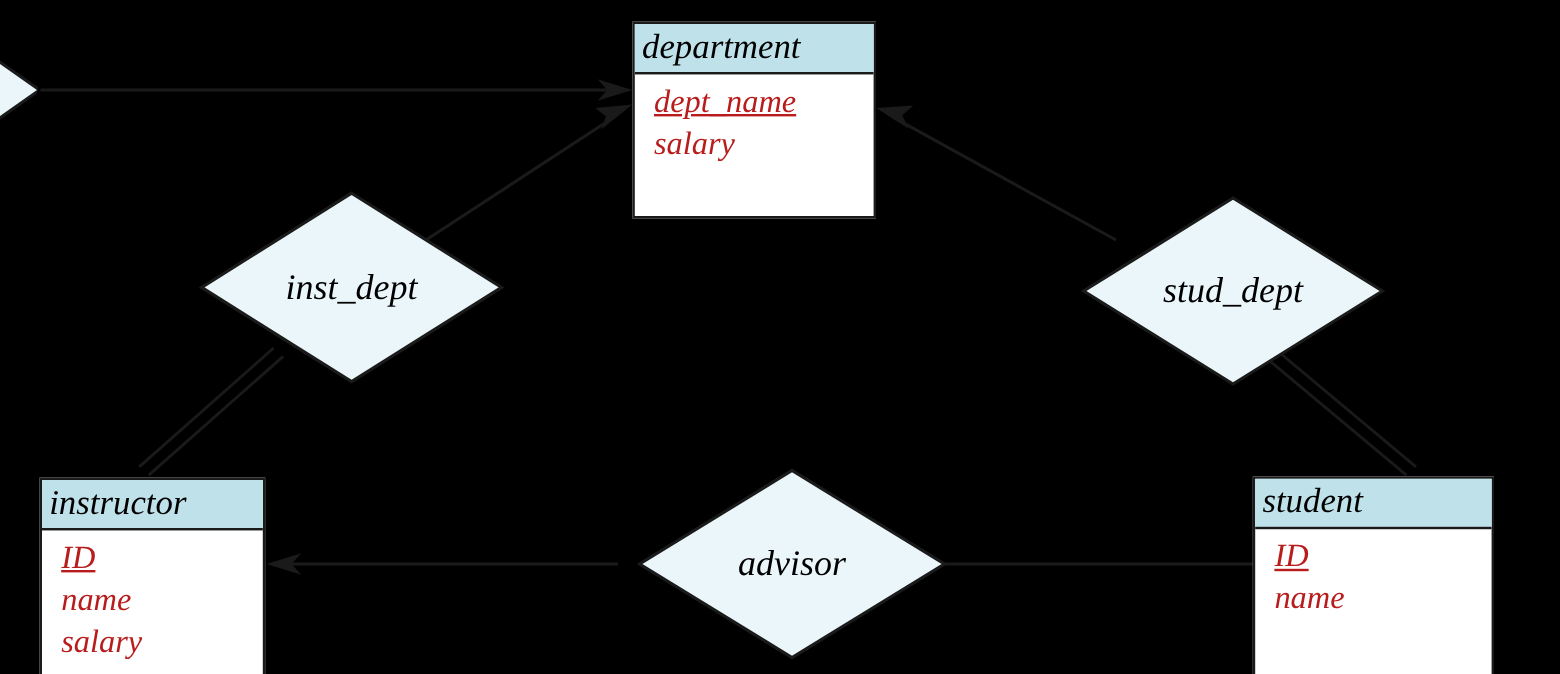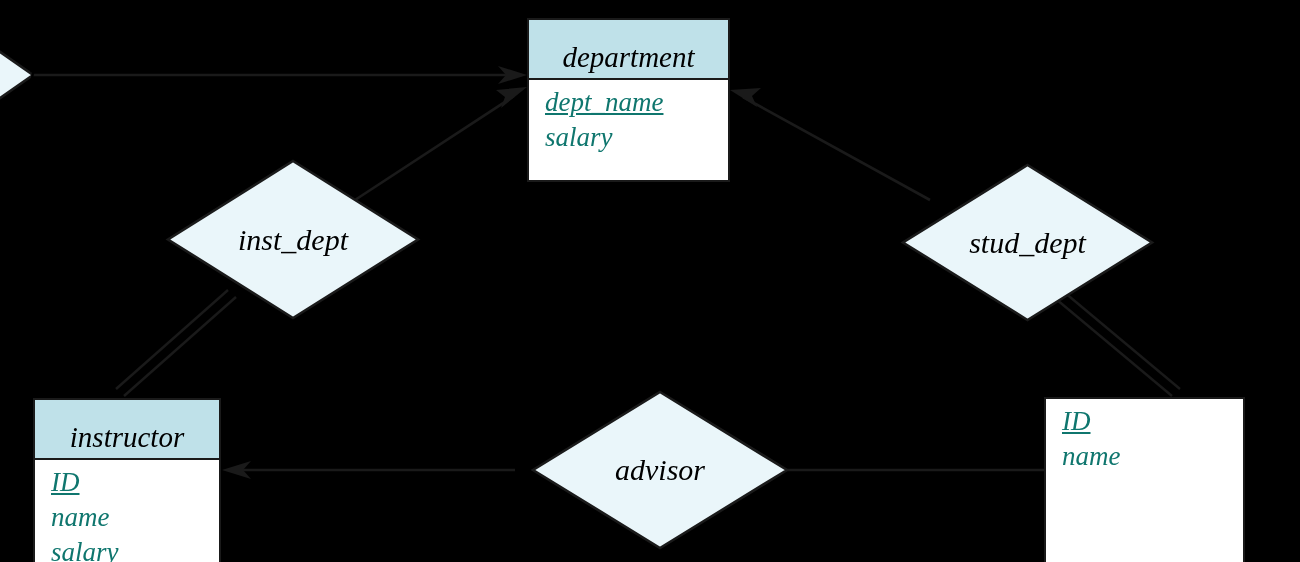--- a/index.html
+++ b/index.html
@@ -28,36 +28,35 @@
     position: absolute;
     box-sizing: border-box;
     border: 2.5px solid #1a1a1a;
     background: #ffffff;
     z-index: 5;
   }
   .entity-header {
     box-sizing: border-box;
     background: #bfe1e9;
     border-bottom: 2.5px solid #1a1a1a;
-    text-align: center;
     font-style: italic;
     font-size: 29px;
     line-height: 1.18;
     color: #000000;
-    padding: 20px 6px 4px 6px;
+    padding: 2px 6px 4px 6px;
     white-space: nowrap;
   }
   .entity-attrs {
     padding: 5px 0 6px 16px;
   }
   .attr {
     font-style: italic;
     font-size: 27px;
     line-height: 1.30;
-    color: #0f766e;
+    color: #b91c1c;
     white-space: nowrap;
     display: block;
   }
   .attr.pk {
     text-decoration: underline;
     text-underline-offset: 2px;
   }
 
   
   .rel {
@@ -144,20 +143,21 @@
   <div class="entity" style="left:33px; top:398px; width:188px; height:172px;">
     <div class="entity-header">instructor</div>
     <div class="entity-attrs">
       <span class="attr pk">ID</span>
       <span class="attr">name</span>
       <span class="attr">salary</span>
     </div>
   </div>
 
   <div class="entity" style="left:1044px; top:397px; width:201px; height:172px;">
+    <div class="entity-header">student</div>
     <div class="entity-attrs">
       <span class="attr pk">ID</span>
       <span class="attr">name</span>
     </div>
   </div>
 
   <div class="rel" style="left:165px; top:158px; width:256px; height:163px;">
     <svg class="rel-shape" viewBox="0 0 256 163" xmlns="http://www.w3.org/2000/svg">
       <polygon points="128,3 253,81.5 128,160 3,81.5" fill="#eaf6fa" stroke="#1a1a1a" stroke-width="2.6"></polygon>
     </svg>

